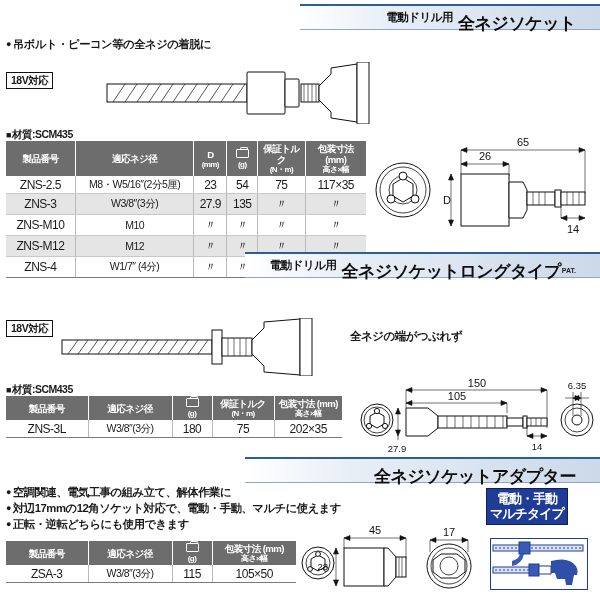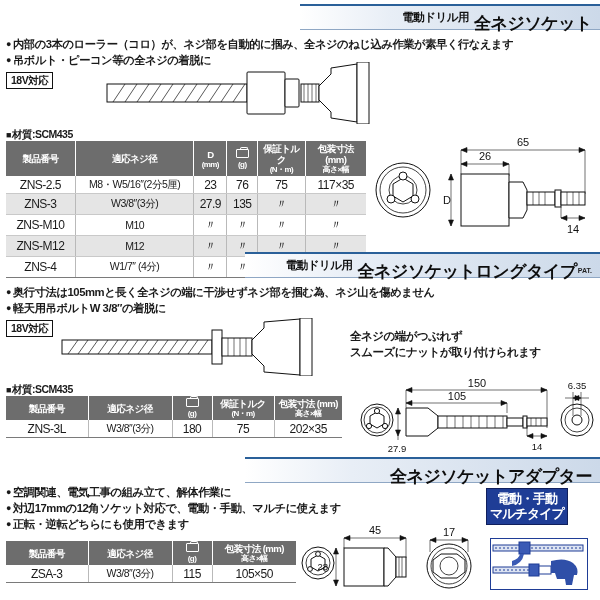--- a/index.html
+++ b/index.html
@@ -12,21 +12,21 @@
   }
   .page { position: relative; width: 600px; height: 600px; }
 
   
   .sec-head {
     position: absolute;
     height: 26px;
     display: flex;
     align-items: center;
     justify-content: flex-end;
-    padding-right: 8px;
+    padding-right: 24px;
     background: linear-gradient(to right, #ffffff 0%, #e8eef6 30%, #ccd9e9 100%);
     border-top: 2px solid #2a6099;
     border-bottom: 1px solid #8fa7c4;
   }
   .sec-head .pre {
     font-size: 11.5px;
     font-weight: bold;
     letter-spacing: -0.5px;
     margin-right: 5px;
     color: #111;
@@ -194,21 +194,20 @@
 <body>
 
 <div class="page">
 
   <div class="sec-head" style="left:300px; top:4px; width:300px;">
     <span class="pre">電動ドリル用</span>
     <span class="main">全ネジソケット</span>
   </div>
 
   <div class="bullets" style="left:6px; top:36px;">
-    <div class="bullet">内部の3本のローラー（コロ）が、ネジ部を自動的に掴み、全ネジのねじ込み作業が素早く行なえます</div>
     <div class="bullet">吊ボルト・ピーコン等の全ネジの着脱に</div>
   </div>
 
   <div class="badge18" style="left:6px; top:72px;">18V対応</div>
 
   <svg style="position:absolute; left:105px; top:62px;" width="300" height="62" viewBox="0 0 300 62">
     <g>
       <rect class="part" x="2" y="22" width="140" height="18"></rect>
       <g class="hatch">
         <line x1="8" y1="40" x2="20" y2="22"></line>
@@ -260,21 +259,21 @@
           <span>包装寸法 (mm)</span>
           <span class="sub">高さ×幅</span>
         </th>
       </tr>
     </thead>
     <tbody>
       <tr>
         <td>ZNS-2.5</td>
         <td class="sm">M8・W5/16″(2分5厘)</td>
         <td>23</td>
-        <td>76</td>
+        <td>54</td>
         <td>75</td>
         <td>117×35</td>
       </tr>
       <tr class="alt">
         <td>ZNS-3</td>
         <td class="sm">W3/8″(3分)</td>
         <td>27.9</td>
         <td>135</td>
         <td>〃</td>
         <td>〃</td>
@@ -364,24 +363,20 @@
     </g>
     <text class="dimtxt" x="136" y="101" text-anchor="middle">14</text>
   </svg>
 
   <div class="sec-head" style="left:245px; top:252px; width:355px;">
     <span class="pre">電動ドリル用</span>
     <span class="main">全ネジソケットロングタイプ</span>
     <span class="pat">PAT.</span>
   </div>
 
-  <div class="bullets" style="left:6px; top:284px;">
-    <div class="bullet">奥行寸法は105mmと長く全ネジの端に干渉せずネジ部を掴む為、ネジ山を傷めません</div>
-    <div class="bullet">軽天用吊ボルトW 3/8″の着脱に</div>
-  </div>
 
   <div class="badge18" style="left:6px; top:320px;">18V対応</div>
 
   <svg style="position:absolute; left:60px; top:318px;" width="290" height="58" viewBox="0 0 290 58">
     <rect class="part" x="2" y="22" width="150" height="14"></rect>
     <g class="hatch">
       <line x1="8" y1="36" x2="18" y2="22"></line>
         <line x1="18" y1="36" x2="28" y2="22"></line>
       <line x1="28" y1="36" x2="38" y2="22"></line>
         <line x1="38" y1="36" x2="48" y2="22"></line>
@@ -403,21 +398,20 @@
         <line x1="174" y1="20" x2="174" y2="38"></line>
       <line x1="180" y1="20" x2="180" y2="38"></line>
         <line x1="186" y1="20" x2="186" y2="38"></line>
     </g>
     <path class="part" d="M192 22 L204 10 L204 4 L240 1 L240 57 L204 54 L204 48 L192 36 Z"></path>
     <rect class="part" x="240" y="0" width="12" height="58"></rect>
   </svg>
 
   <div class="callout" style="left:350px; top:328px;">
     <div>全ネジの端がつぶれず</div>
-    <div>スムーズにナットが取り付けられます</div>
   </div>
 
   <div class="material" style="left:6px; top:383px;">材質:SCM435</div>
 
   <table class="spec" style="left:6px; top:396px; width:336px;">
     <thead>
       <tr>
         <th style="width:82px;">製品番号</th>
         <th style="width:84px;">適応ネジ径</th>
         <th style="width:40px;">

